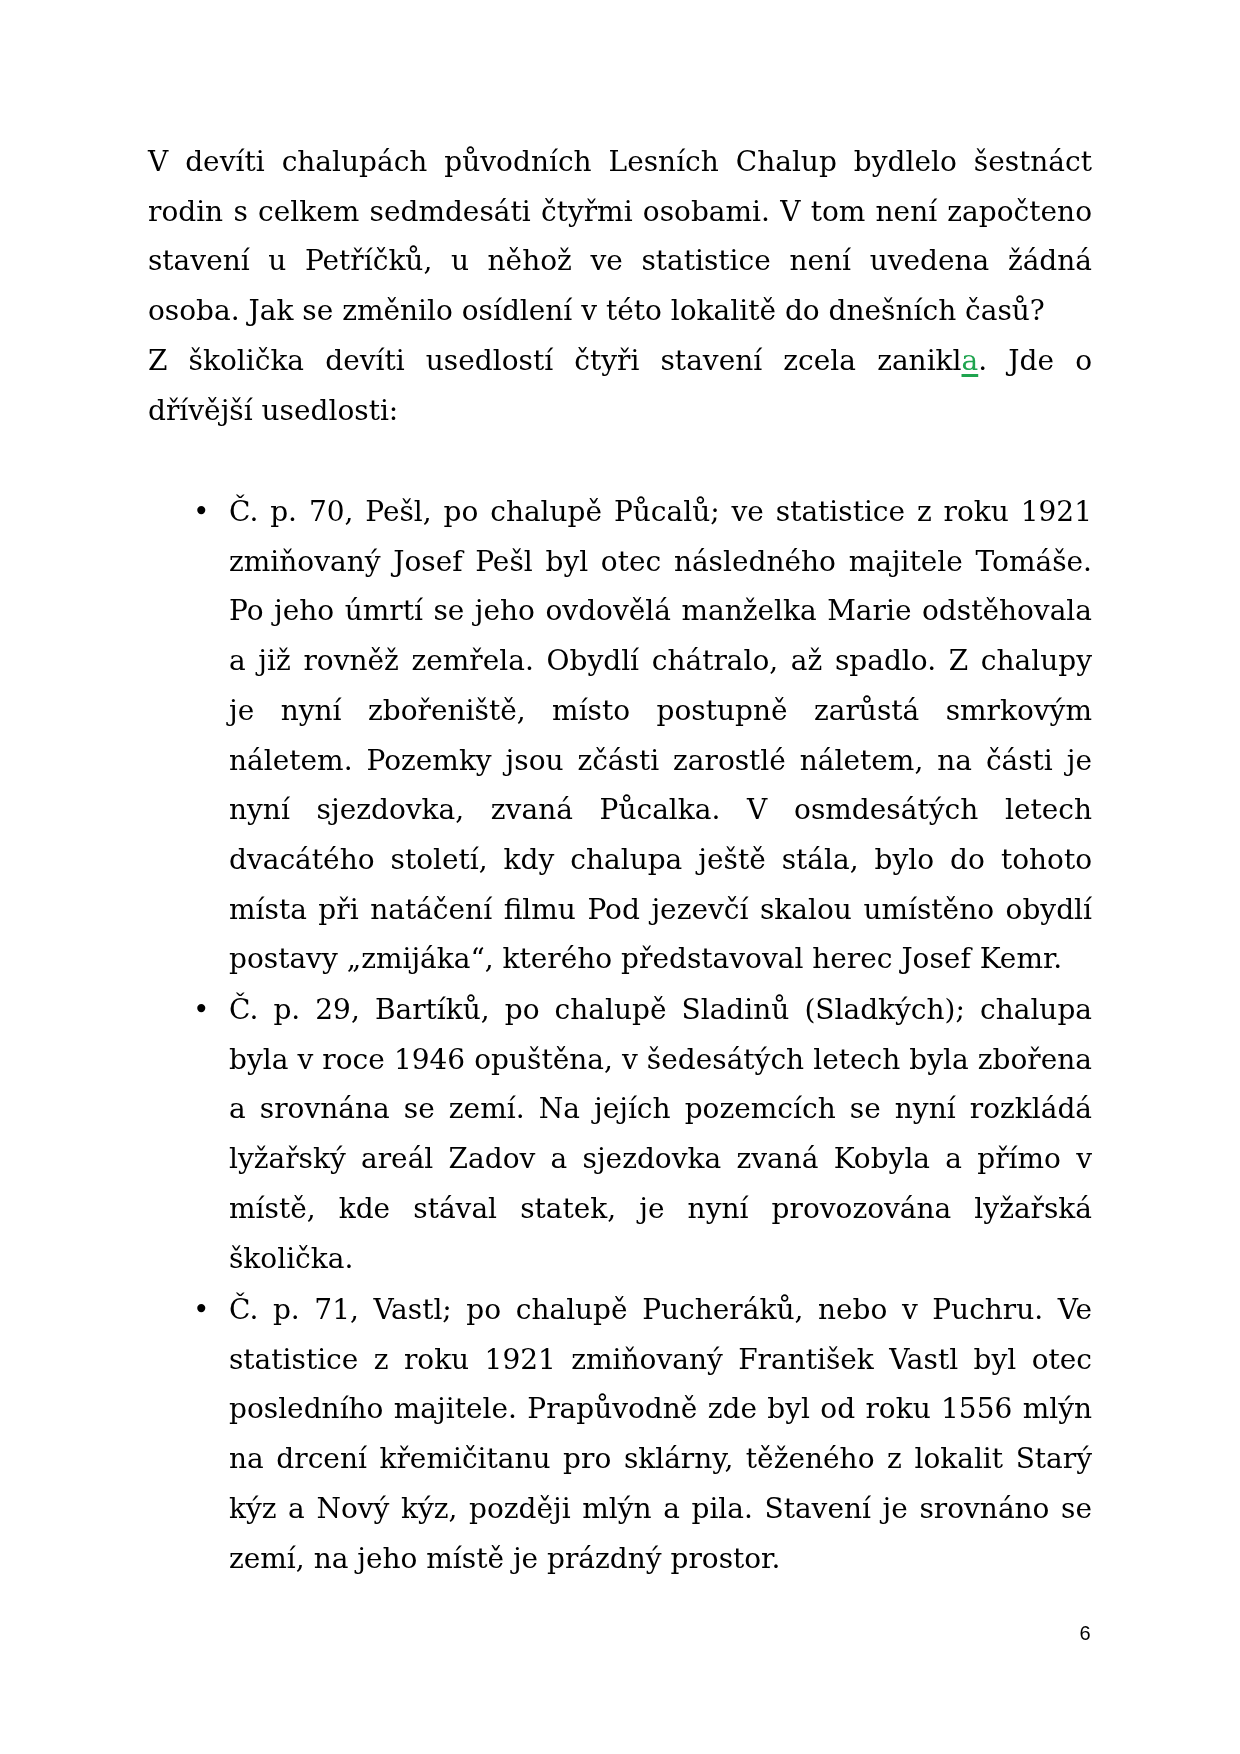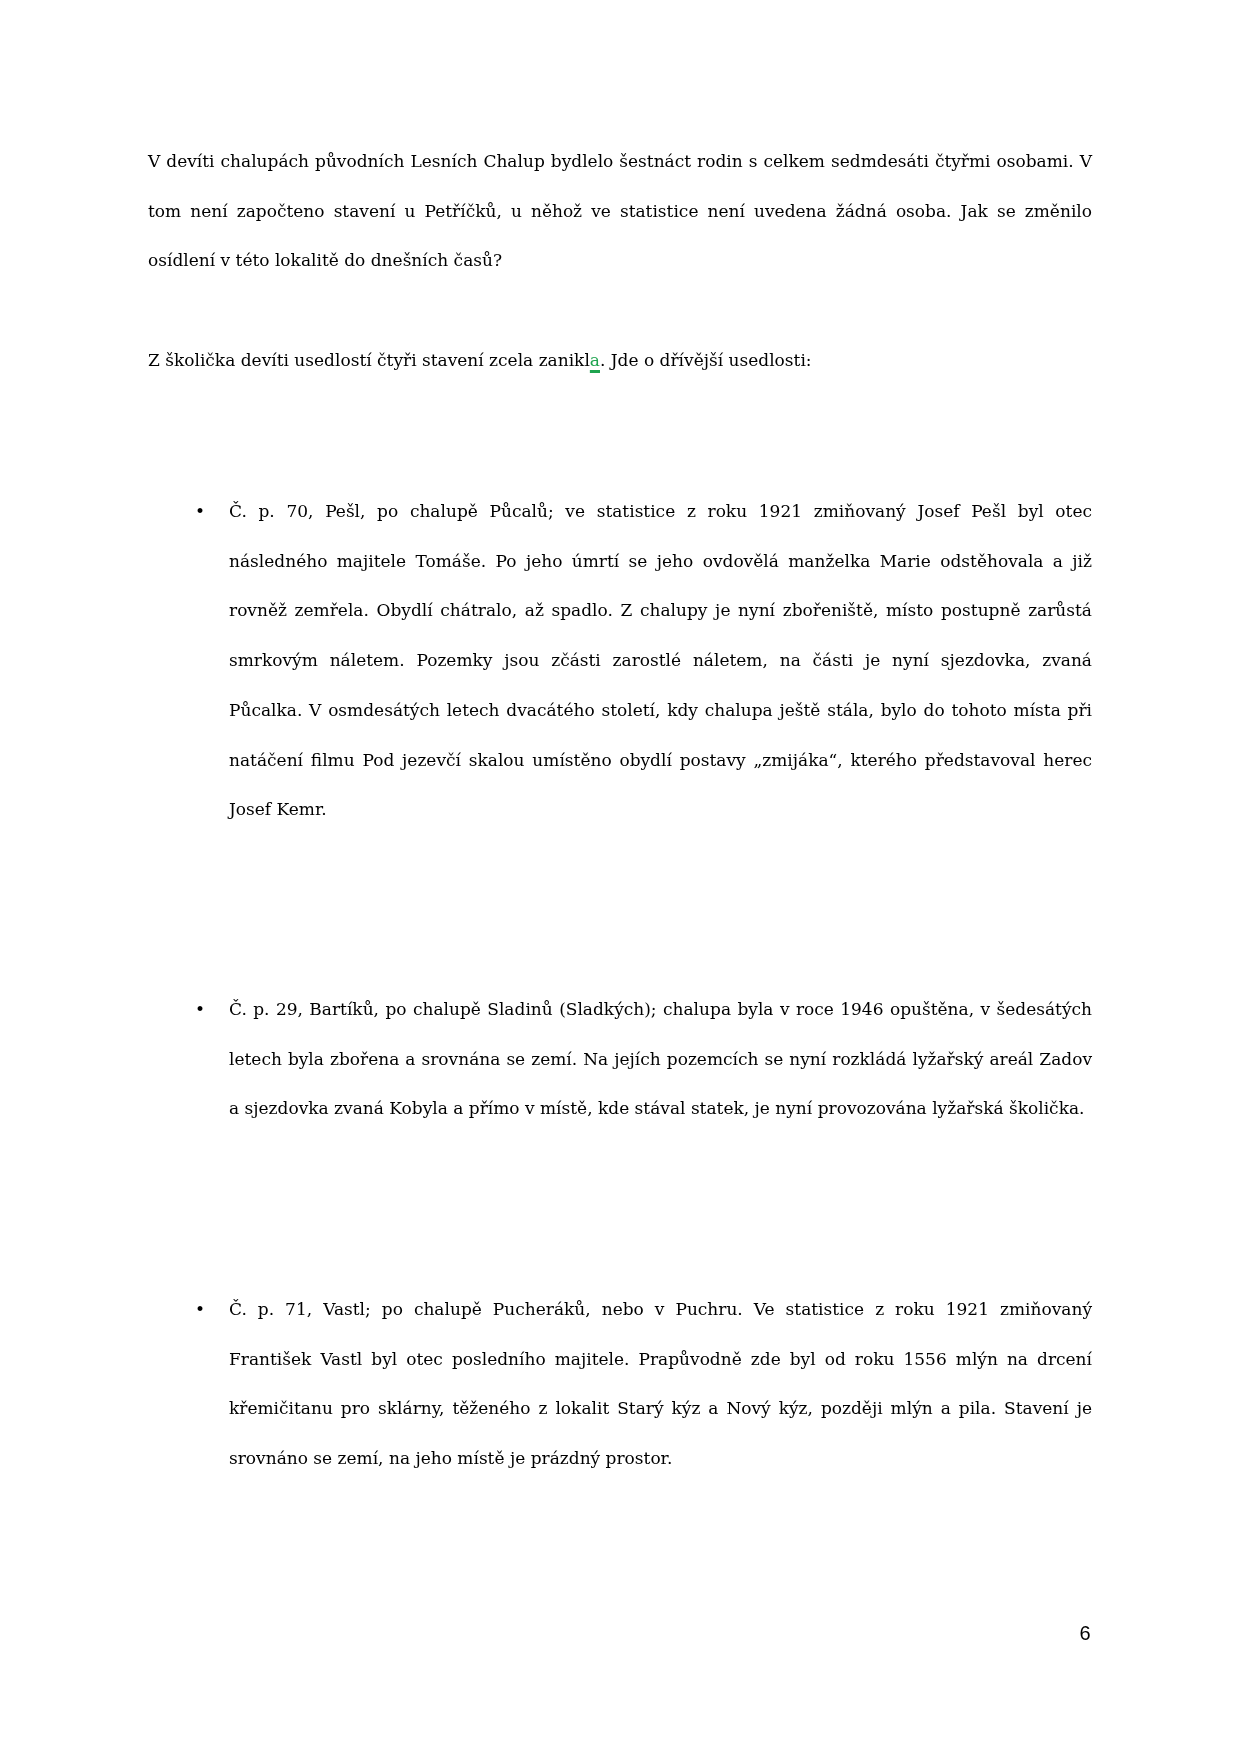--- a/index.html
+++ b/index.html
@@ -1,20 +1,20 @@
 <!DOCTYPE html>
 <html><head>
 <meta charset="utf-8">
 <style>
   html, body { margin: 0; padding: 0; background: #ffffff; }
   body { width: 1240px; height: 1754px; position: relative; overflow: hidden; }
   .page { position: absolute; left: 0; top: 0; width: 1240px; height: 1754px; background: #fff; }
   .text {
     font-family: "DejaVu Serif", "Liberation Serif", serif;
-    font-size: 17px;
+    font-size: 28px;
     line-height: 49.7px;
     color: #000;
     text-align: justify;
   }
   .para { position: absolute; left: 148px; width: 944px; margin: 0; }
   .p1 { top: 137px; }
   .p2 { top: 336px; }
   .bullet-item { position: absolute; left: 229px; width: 863px; margin: 0; }
   .bullet { position: absolute; left: -36px; top: 0; width: 14px; text-align: center; }
   .b1 { top: 487px; }

